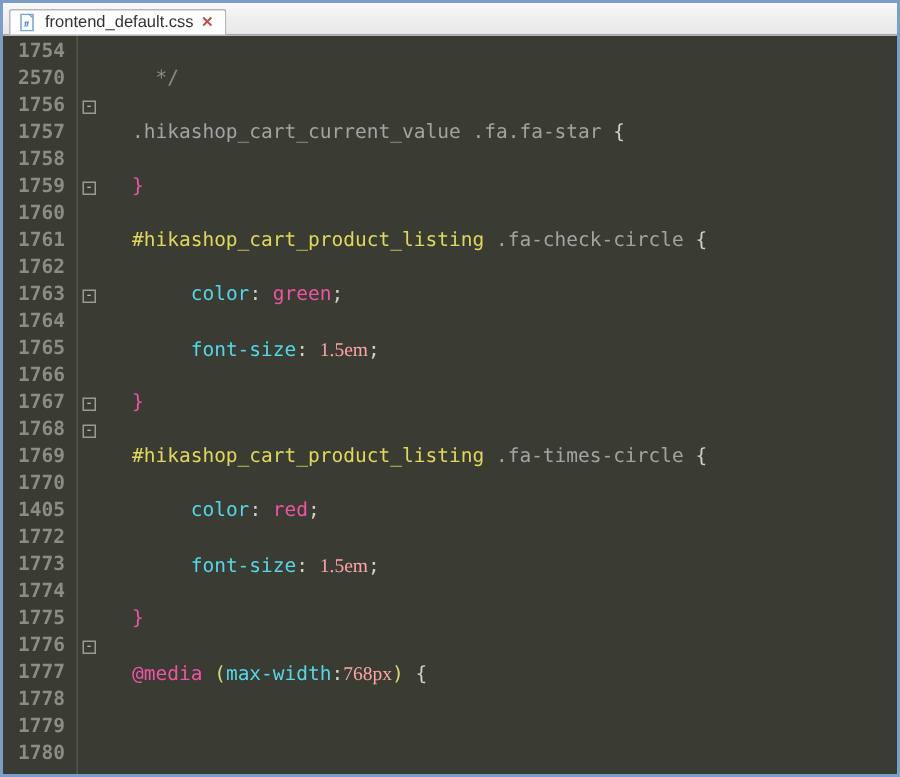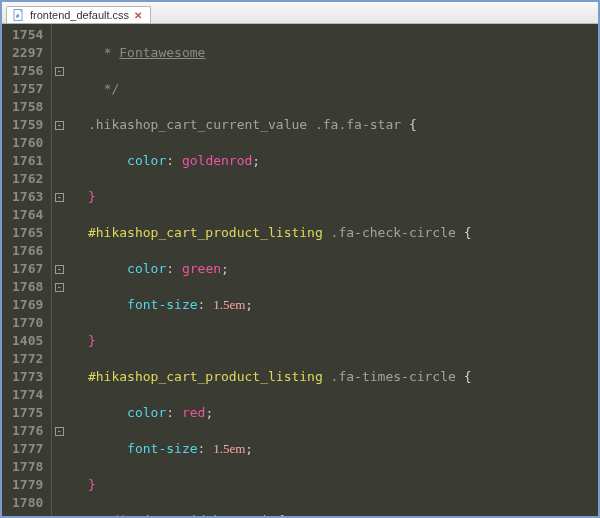--- a/index.html
+++ b/index.html
@@ -46,21 +46,21 @@
           </svg>
       </span>
       <span>frontend_default.css</span>
       <span class="close-icon">✕</span>
     </div>
   </div>
 
   <div class="editor">
     <div class="gutter" id="gutter">
         <div>1754</div>
-        <div>2297</div>
+        <div>2570</div>
         <div>1756</div>
         <div>1757</div>
         <div>1758</div>
         <div>1759</div>
         <div>1760</div>
         <div>1761</div>
         <div>1762</div>
         <div>1763</div>
         <div>1764</div>
         <div>1765</div>
@@ -115,24 +115,22 @@
         <div></div>
         <div>
           <div class="box">-</div>
         </div>
         <div></div>
         <div></div>
         <div></div>
         <div></div>
       </div>
     <div class="code">
-<div class="line"><span class="c-comment">    </span><span class="c-comment">* </span><span class="c-comment c-comment-underline">Fontawesome</span></div>
 <div class="line"><span class="c-comment">    </span><span class="c-comment">*/</span></div>
 <div class="line"><span>  </span><span class="c-sel-class">.hikashop_cart_current_value</span><span> </span><span class="c-sel-class">.fa</span><span class="c-sel-class">.fa-star</span><span> </span><span class="c-brace">{</span></div>
-<div class="line"><span>       </span><span class="c-prop">color</span><span class="c-punc">: </span><span class="c-val-keyword">goldenrod</span><span class="c-punc">;</span></div>
 <div class="line"><span>  </span><span class="c-closebrace">}</span></div>
 <div class="line"><span>  </span><span class="c-sel-id">#hikashop_cart_product_listing</span><span> </span><span class="c-sel-class">.fa-check-circle</span><span> </span><span class="c-brace">{</span></div>
 <div class="line"><span>       </span><span class="c-prop">color</span><span class="c-punc">: </span><span class="c-val-keyword">green</span><span class="c-punc">;</span></div>
 <div class="line"><span>       </span><span class="c-prop">font-size</span><span class="c-punc">: </span><span class="c-val-num">1.5em</span><span class="c-punc">;</span></div>
 <div class="line"><span>  </span><span class="c-closebrace">}</span></div>
 <div class="line"><span>  </span><span class="c-sel-id">#hikashop_cart_product_listing</span><span> </span><span class="c-sel-class">.fa-times-circle</span><span> </span><span class="c-brace">{</span></div>
 <div class="line"><span>       </span><span class="c-prop">color</span><span class="c-punc">: </span><span class="c-val-keyword">red</span><span class="c-punc">;</span></div>
 <div class="line"><span>       </span><span class="c-prop">font-size</span><span class="c-punc">: </span><span class="c-val-num">1.5em</span><span class="c-punc">;</span></div>
 <div class="line"><span>  </span><span class="c-closebrace">}</span></div>
 <div class="line"><span>  </span><span class="c-atrule">@media</span><span> </span><span class="c-paren">(</span><span class="c-prop">max-width</span><span class="c-punc">:</span><span class="c-val-num">768px</span><span class="c-paren">)</span><span> </span><span class="c-brace">{</span></div>

